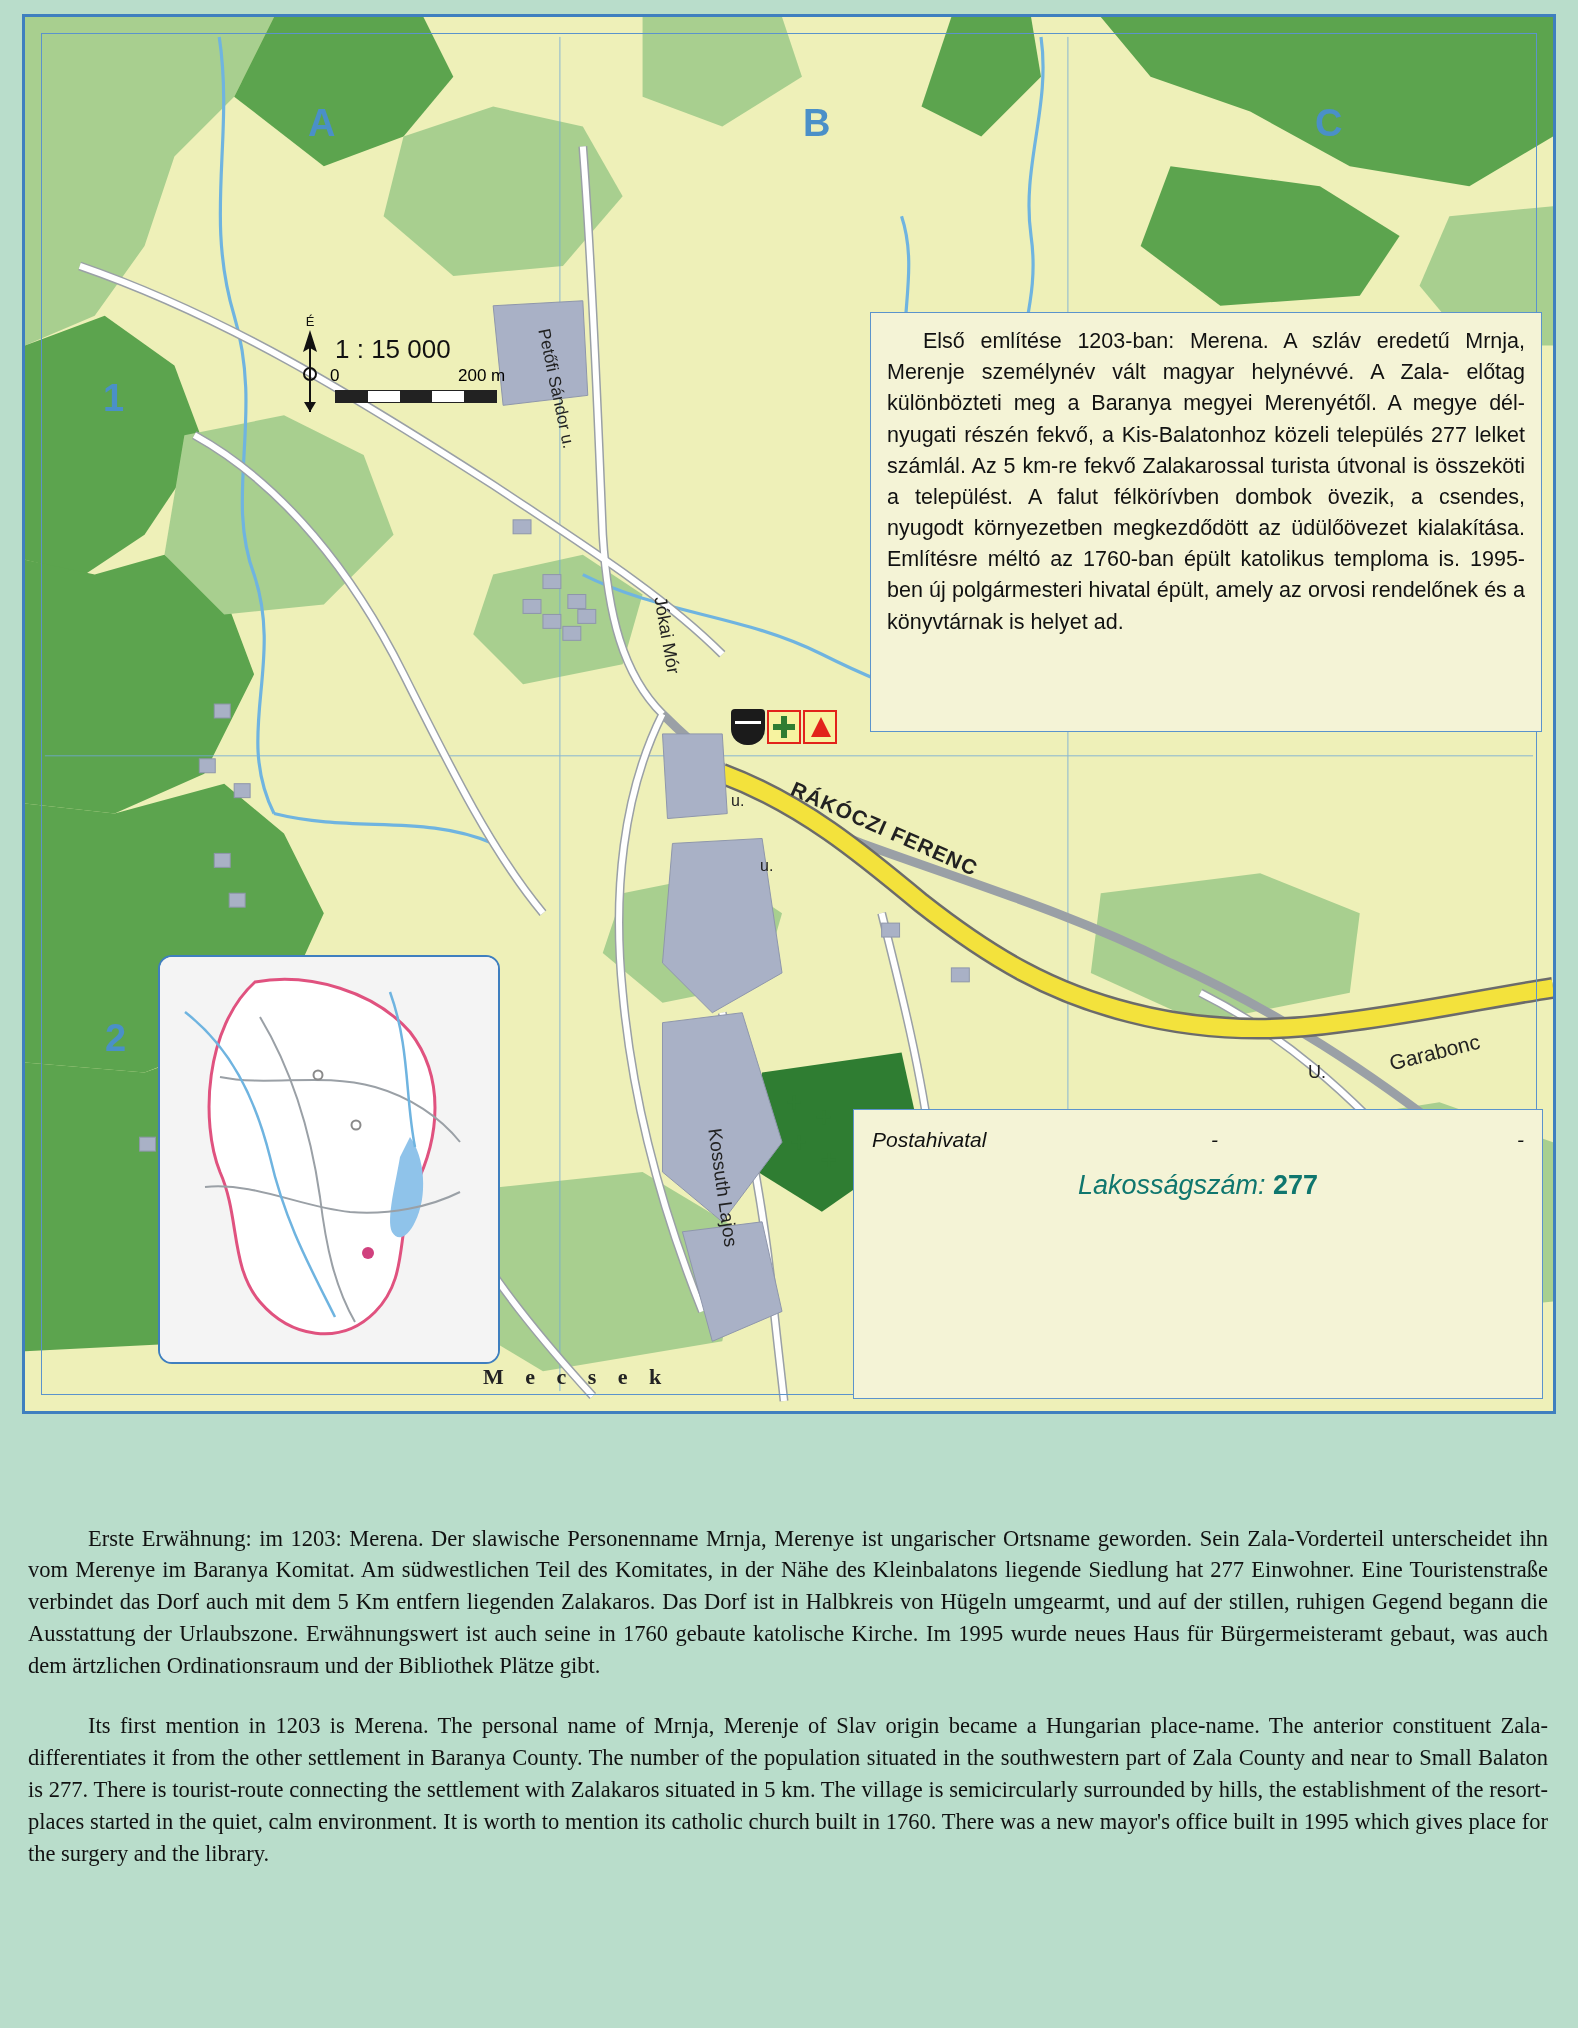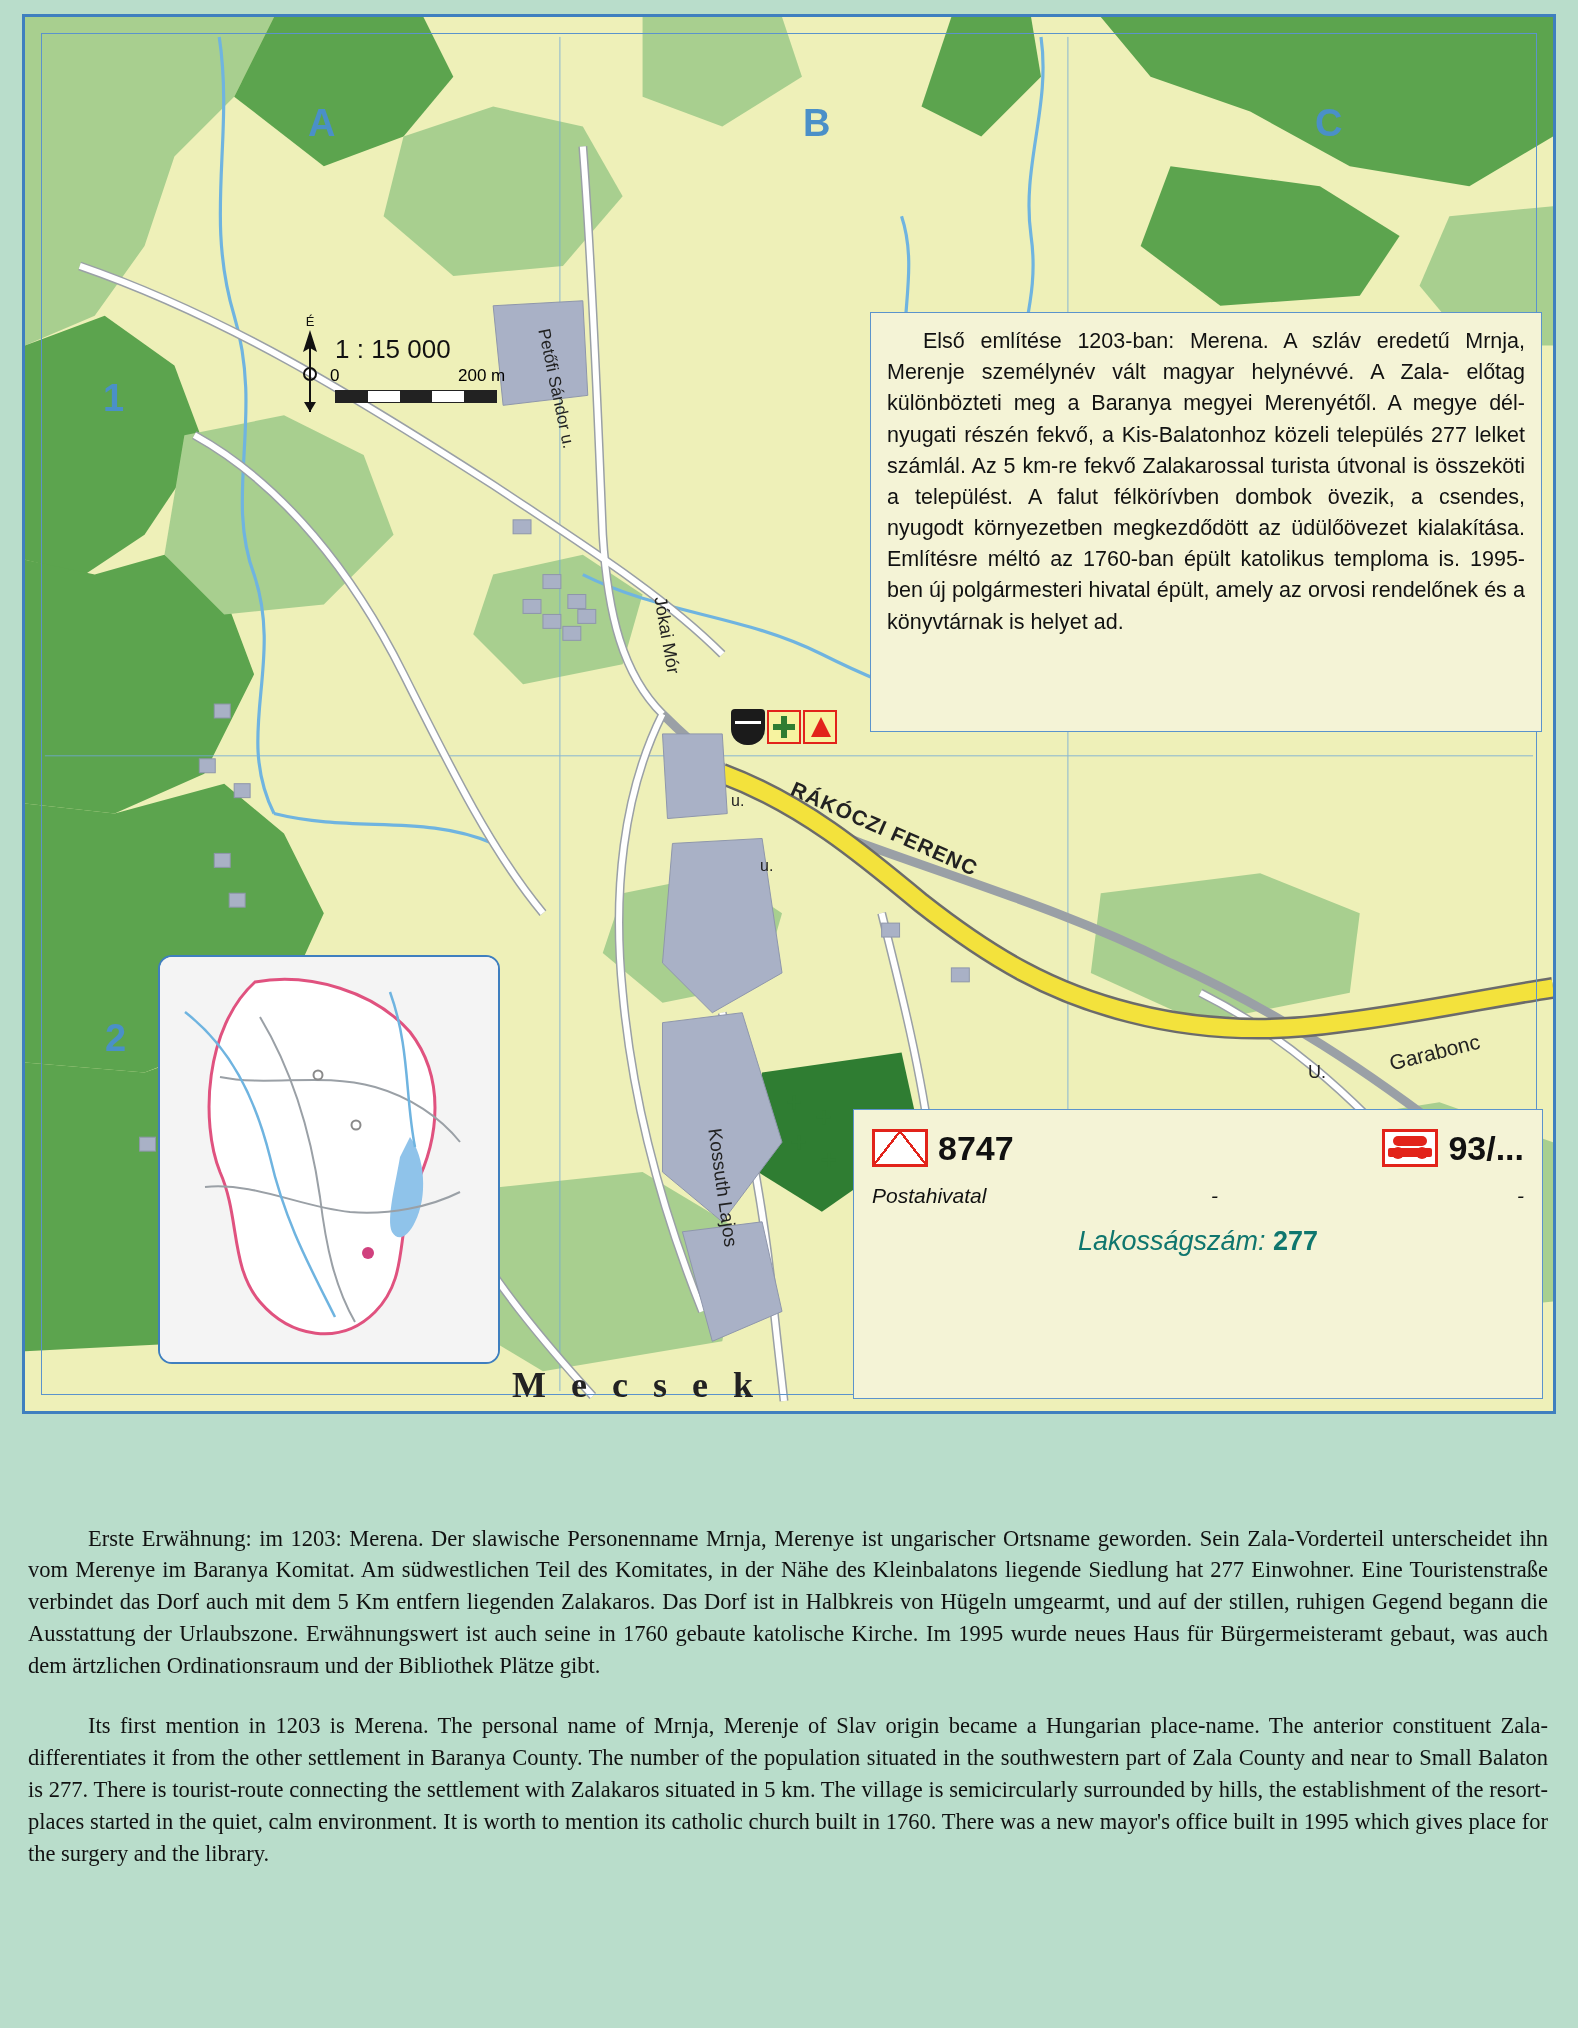--- a/index.html
+++ b/index.html
@@ -248,22 +248,22 @@
   #lbl-u1 { left: 706px; top: 775px; font-size: 16px; }
   #lbl-u2 { left: 735px; top: 840px; font-size: 16px; }
   #lbl-u3 { left: 1283px; top: 1045px; font-size: 18px; }
   #lbl-garabonc {
     left: 1362px; top: 1035px;
     font-size: 21px;
     transform: rotate(-14deg);
     transform-origin: left top;
   }
   #lbl-mecsek {
-    left: 487px; top: 1347px;
-    font-size: 36px;
+    left: 458px; top: 1347px;
+    font-size: 22px;
     font-weight: bold;
     letter-spacing: 8px;
     font-family: "Liberation Serif", serif;
   }
 
   
   #poi-strip {
     position: absolute;
     left: 706px;
     top: 692px;
@@ -484,35 +484,20 @@
         <path d="M25,55 C70,90 95,140 110,200 C125,265 150,310 175,360"></path>
         <path d="M230,35 C250,90 245,140 255,190"></path>
       </g>
       <circle cx="158" cy="118" r="4.5" fill="#ffffff" stroke="#8a8a8a" stroke-width="2"></circle>
       <circle cx="196" cy="168" r="4.5" fill="#ffffff" stroke="#8a8a8a" stroke-width="2"></circle>
       <circle cx="208" cy="296" r="6" fill="#d0417e"></circle>
     </svg>
   </div>
 
   <div id="info-box">
-    <div id="info-head">
-      <div class="ico-env"></div>
-      <div id="postal-code">8747</div>
-      <div id="phone-block">
-        <div class="ico-tel">
-          <svg width="50" height="32" viewBox="0 0 50 32">
-            <rect x="3" y="16" width="44" height="9" rx="2" fill="#e2231a"></rect>
-            <rect x="8" y="4" width="34" height="10" rx="5" fill="#e2231a"></rect>
-            <circle cx="13" cy="21" r="6" fill="#e2231a"></circle>
-            <circle cx="37" cy="21" r="6" fill="#e2231a"></circle>
-          </svg>
-        </div>
-        <div id="phone-prefix">93/...</div>
-      </div>
-    </div>
 
     <table id="info-rows">
       <tbody>
       <tr>
         <td class="name">Postahivatal</td>
         <td class="addr">-</td>
         <td class="tel">-</td>
       </tr>
     </tbody>
       </table>

